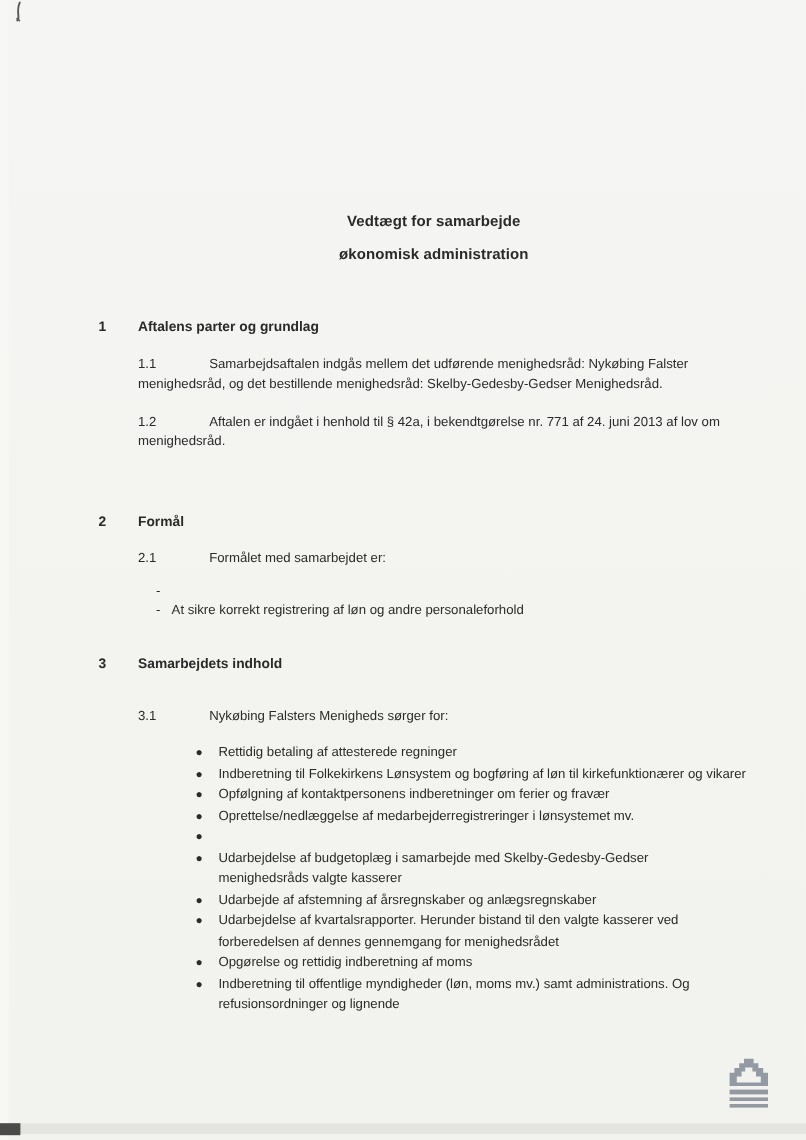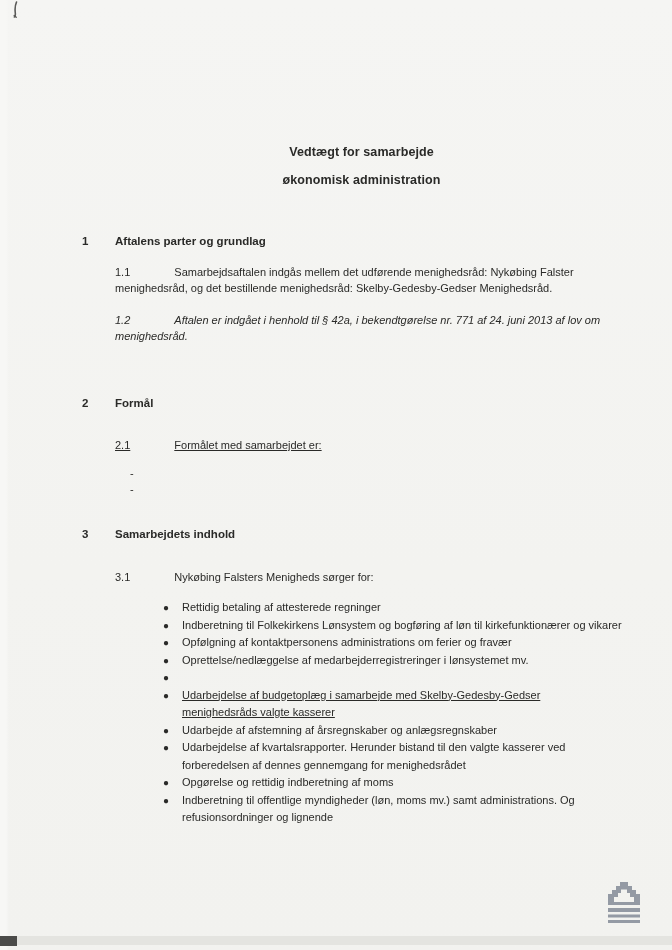--- a/index.html
+++ b/index.html
@@ -25,20 +25,21 @@
     top: 1px;
     width: 14px;
     height: 20px;
   }
 
   
   .title-block {
     padding-top: 138px;
     padding-left: 51px;
     text-align: center;
+    margin-top: 32px;
   }
   .title-line {
     margin: 0;
     font-size: 12.5px;
     font-weight: bold;
     line-height: 28px;
     letter-spacing: 0.1px;
   }
 
   
@@ -56,37 +57,37 @@
 
   
   .clause {
     margin-left: 115px;
     width: 500px;
     font-size: 11px;
     line-height: 16px;
   }
   .clause-num { margin-right: 44px; }
   .clause-11 { margin-top: 15px; }
-  .clause-12 { margin-top: 16px; font-style: italic; }
-  .clause-21 { margin-top: 26px; text-decoration: underline; }
+  .clause-12 { margin-top: 16px; }
+  .clause-21 { margin-top: 14px; }
   .clause-31 { margin-top: 27px; }
 
   
   .dash-list { margin-left: 130px; margin-top: 12px; }
   .dash-item { display: flex; font-size: 11px; line-height: 16px; }
   .dash-marker { width: 13px; flex: 0 0 13px; }
   .dash-text { width: 430px; }
   .dash-item.justified .dash-text { text-align: justify; }
 
   
   .bullet-list { margin-left: 163px; margin-top: 14px; }
   .bullet-item { display: flex; font-size: 11px; line-height: 17.5px; }
   .bullet-marker { width: 19px; flex: 0 0 19px; font-size: 10px; }
   .bullet-text { width: 450px; }
-  .bullet-item:nth-child(6) .bullet-text { width: 372px; text-decoration: underline; }
+  .bullet-item:nth-child(6) .bullet-text { width: 372px; }
 
   
   .footer-logo {
     position: absolute;
     left: 606px;
     top: 882px;
     width: 36px;
     height: 42px;
   }
 
@@ -137,20 +138,21 @@
   </div>
 
   <p class="clause clause-21"><span class="clause-num">2.1</span><span>Formålet med samarbejdet er:</span></p>
 
   <div class="dash-list">
     <div class="dash-item justified">
       <span class="dash-marker">-</span>
     </div>
     <div class="dash-item">
       <span class="dash-marker">-</span>
+      <span class="dash-text">At sikre korrekt registrering af løn og andre personaleforhold</span>
     </div>
   </div>
 
   <div class="section-head head-3">
     <span class="sec-num">3</span>
     <span>Samarbejdets indhold</span>
   </div>
 
   <p class="clause clause-31"><span class="clause-num">3.1</span><span>Nykøbing Falsters Menigheds sørger for:</span></p>
 
@@ -158,21 +160,21 @@
     <div class="bullet-item">
       <span class="bullet-marker">●</span>
       <span class="bullet-text">Rettidig betaling af attesterede regninger</span>
     </div>
     <div class="bullet-item">
       <span class="bullet-marker">●</span>
       <span class="bullet-text">Indberetning til Folkekirkens Lønsystem og bogføring af løn til kirkefunktionærer og vikarer</span>
     </div>
     <div class="bullet-item">
       <span class="bullet-marker">●</span>
-      <span class="bullet-text">Opfølgning af kontaktpersonens administrations om ferier og fravær</span>
+      <span class="bullet-text">Opfølgning af kontaktpersonens indberetninger om ferier og fravær</span>
     </div>
     <div class="bullet-item">
       <span class="bullet-marker">●</span>
       <span class="bullet-text">Oprettelse/nedlæggelse af medarbejderregistreringer i lønsystemet mv.</span>
     </div>
     <div class="bullet-item">
       <span class="bullet-marker">●</span>
     </div>
     <div class="bullet-item">
       <span class="bullet-marker">●</span>

